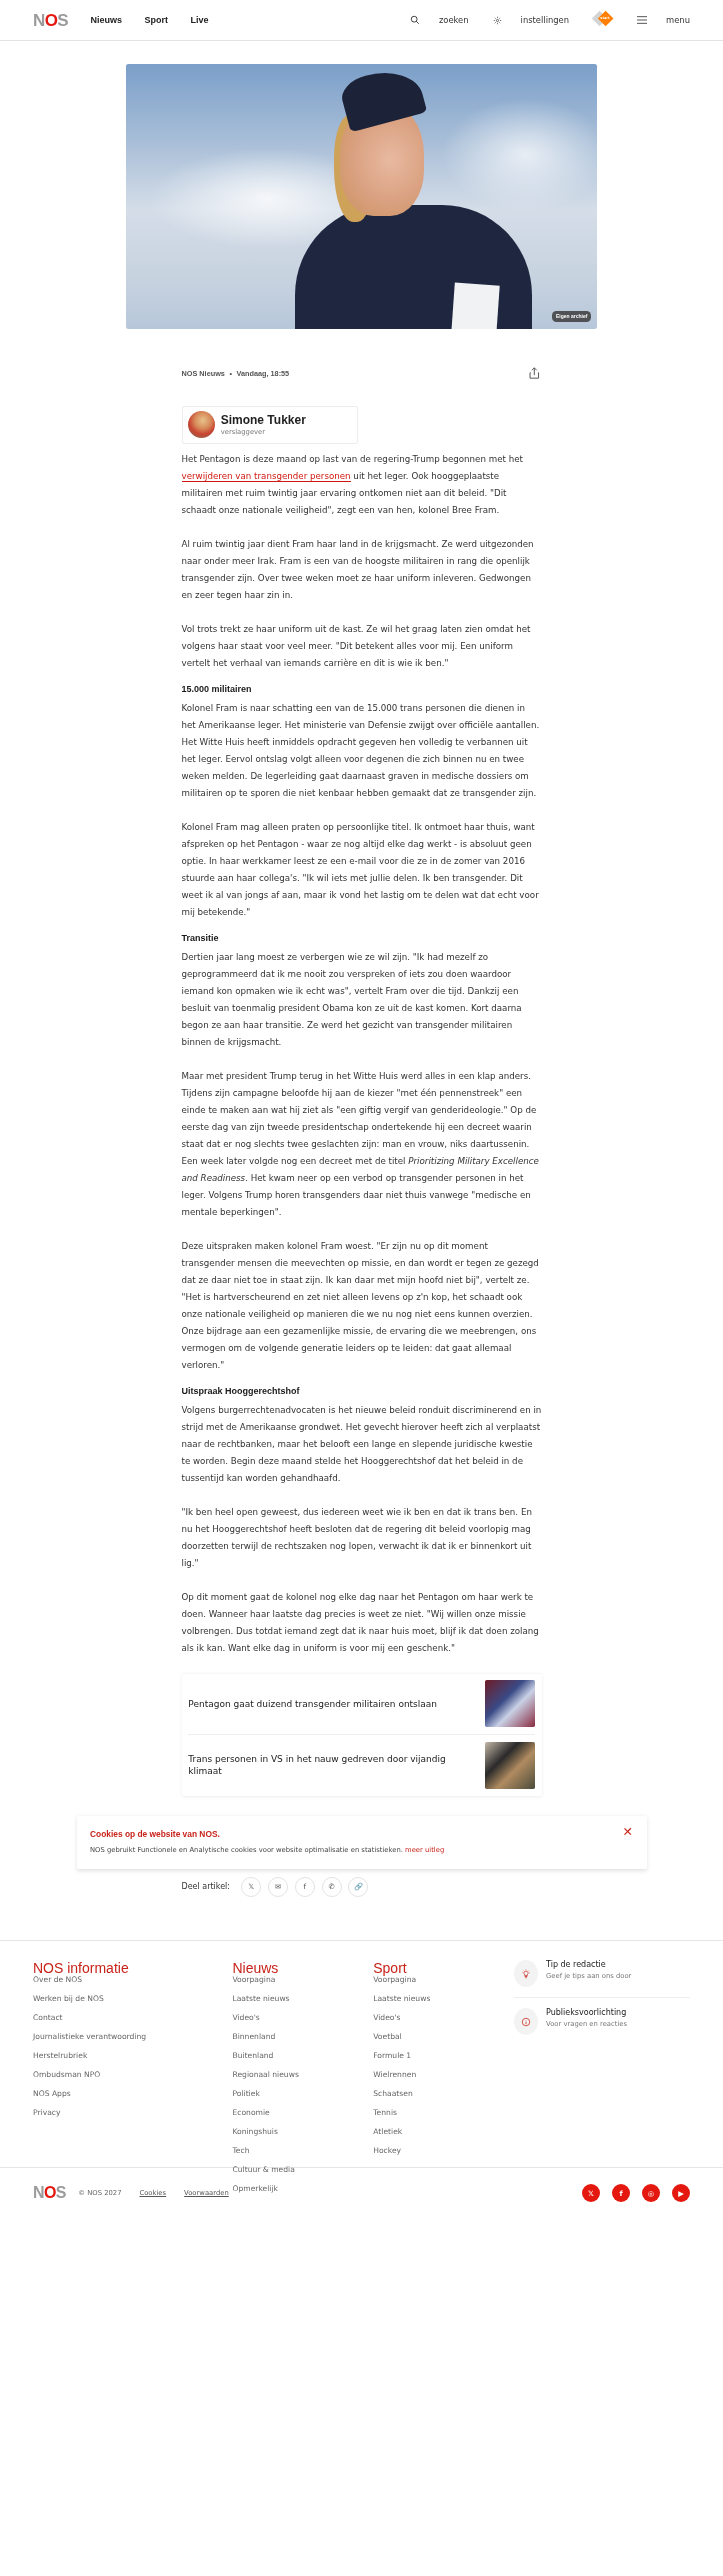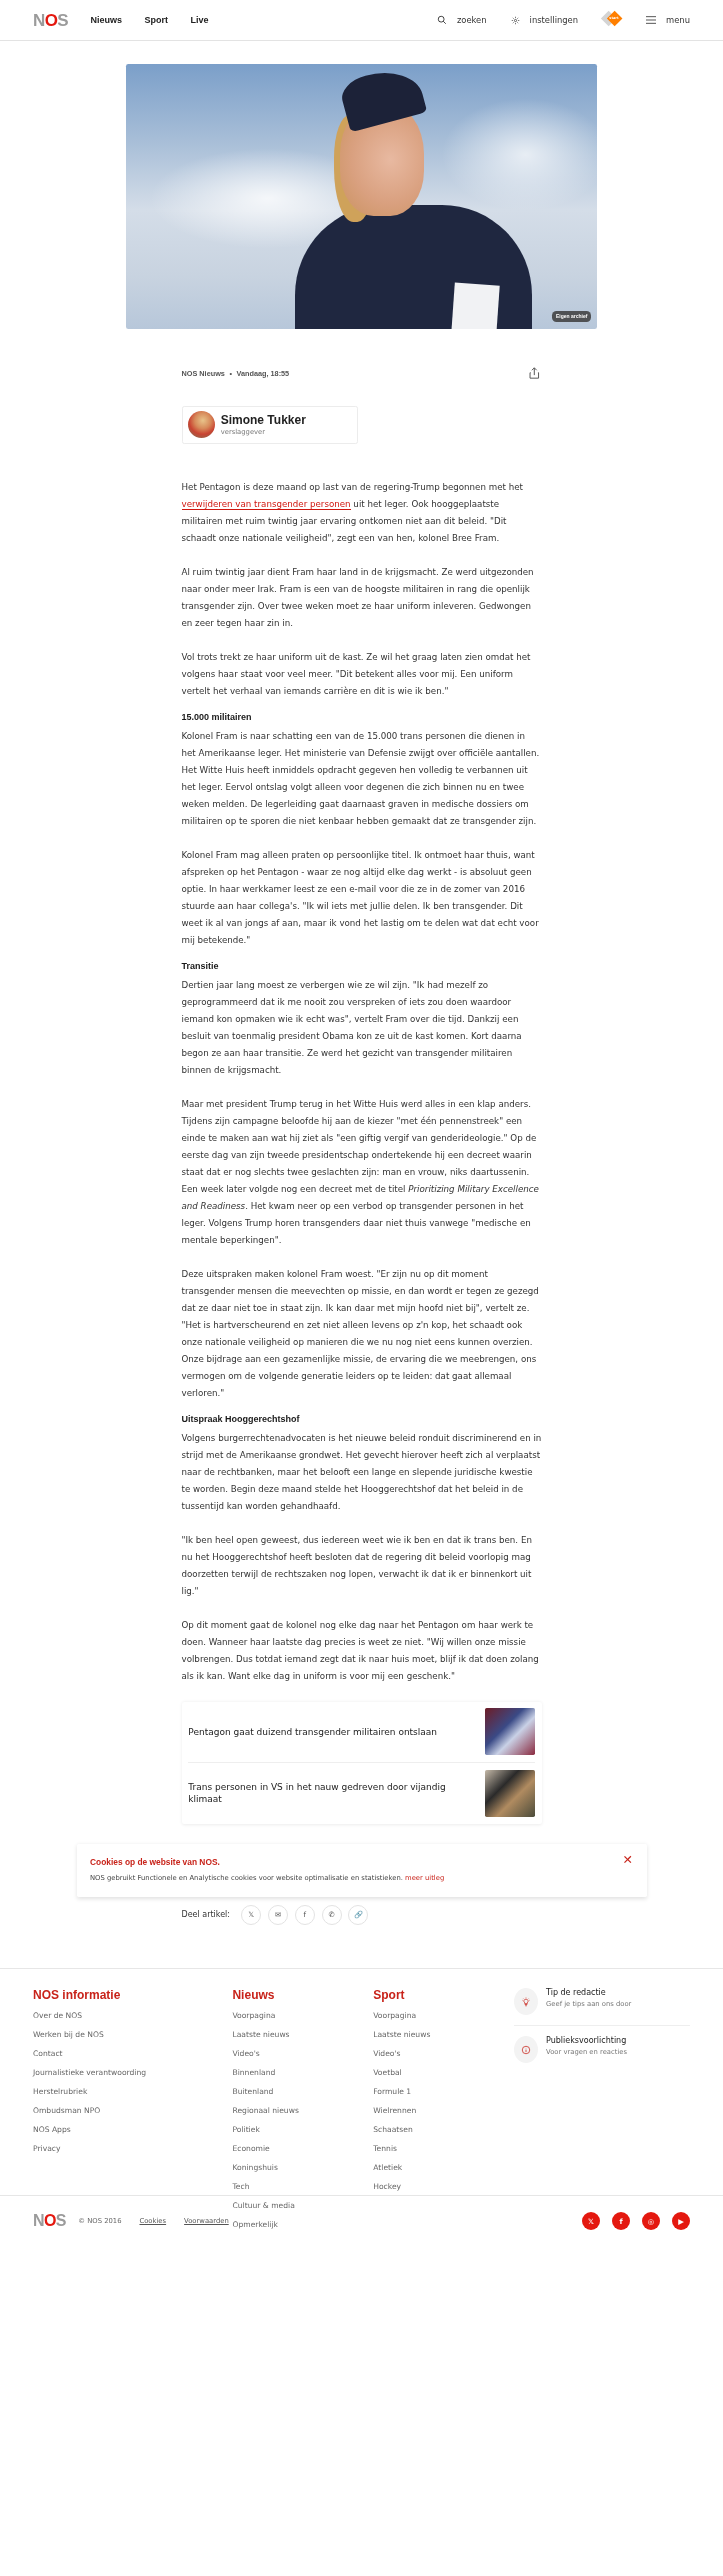--- a/index.html
+++ b/index.html
@@ -7,21 +7,21 @@
   a { color: inherit; text-decoration: none; }
 
   
   .header { height: 41px; border-bottom: 0.6px solid #e3e3e3; display: flex; align-items: center; padding: 0 33px; position: relative; }
   .logo { display: flex; align-items: center; font-family: "Liberation Sans", sans-serif; font-weight: 700; font-size: 17px; letter-spacing: -0.6px; line-height: 1; }
   .logo .n, .logo .s { color: #9b9b9b; }
   .logo .o { color: #e4180f; display: inline-block; }
   .nav-main { display: flex; gap: 22.5px; margin-left: 22.5px; }
   .nav-main a { font-family: "Liberation Sans", sans-serif; font-weight: 700; font-size: 9px; color: #222; }
   .nav-right { margin-left: auto; display: flex; align-items: center; gap: 24px; }
-  .nav-right .item { display: flex; align-items: center; gap: 10px; font-size: 8.4px; color: #333; }
+  .nav-right .item { display: flex; align-items: center; gap: 19px; font-size: 8.4px; color: #333; }
   .npo { width: 20px; height: 20px; position: relative; }
   .npo .d1 { position: absolute; left: 1.1px; top: 3.4px; width: 11.3px; height: 11.3px; background: #d4d4d4; transform: rotate(45deg); }
   .npo .d2 { position: absolute; left: 6.8px; top: 3.4px; width: 11.3px; height: 11.3px; background: #ff7f00; transform: rotate(45deg); }
   .npo .t { position: absolute; left: 7.3px; top: 6.2px; font-size: 3.4px; color: #fff; font-weight: 700; z-index: 2; }
 
   
   .hero { width: 471px; height: 265px; margin: 23px auto 0; border-radius: 2.3px; position: relative; overflow: hidden;
     background: linear-gradient(180deg, #7b9fc9 0%, #a9bfd8 30%, #d4dde8 55%, #c8d3e0 80%, #b7c7da 100%); }
   .hero .cloud1 { position:absolute; left: 22.5px; top: 84px; width: 237px; height: 101px; background: radial-gradient(ellipse at center, rgba(255,255,255,0.8) 0%, rgba(255,255,255,0) 70%); }
   .hero .cloud2 { position:absolute; left: 315px; top: 34px; width: 169px; height: 113px; background: radial-gradient(ellipse at center, rgba(255,255,255,0.7) 0%, rgba(255,255,255,0) 70%); }
@@ -35,21 +35,21 @@
   
   .article { width: 360px; margin: 0 auto; }
   .meta { margin-top: 37px; display: flex; align-items: center; font-family: "Liberation Sans", sans-serif; font-weight: 700; font-size: 7.3px; color: #555; }
   .meta .dot { margin: 0 4.5px; }
   .share-top { margin-left: auto; width: 14.6px; height: 14.6px; color: #555; }
   .title { font-family: "Liberation Sans", sans-serif; font-weight: 700; font-size: 14px; line-height: 20px; color: #1a1a1a; margin-top: 6.8px; }
   .author { margin-top: 25px; width: 176px; height: 38px; border: 0.6px solid #ececec; border-radius: 2.3px; display: flex; align-items: center; padding: 0 5.6px; gap: 5.6px; }
   .avatar { width: 27px; height: 27px; border-radius: 50%; background: radial-gradient(circle at 55% 35%, #e8c38a 0%, #d78a5a 35%, #c94332 60%, #6b7a5a 100%); }
   .author .name { font-family: "Liberation Sans", sans-serif; font-weight: 700; font-size: 12px; color: #222; }
   .author .role { font-size: 6.8px; color: #777; margin-top: 1.1px; }
-  .body { margin-top: 35px; }
+  .body { margin-top: 7px; }
   .body p { font-size: 8.7px; line-height: 17px; color: #333; margin-bottom: 17px; }
   .body h2 { font-family: "Liberation Sans", sans-serif; font-weight: 700; font-size: 9px; color: #1a1a1a; margin-bottom: 5.6px; margin-top: -4.5px; }
   .body .link { color: #d0170f; border-bottom: 0.6px solid #d0170f; }
 
   
   .related { margin-top: 8px; border-radius: 2.3px; box-shadow: 0 0.6px 3.4px rgba(0,0,0,0.08); padding: 0 6.8px; }
   .related .rel-item { display: flex; align-items: center; height: 61px; border-bottom: 0.6px solid #eee; }
   .related .rel-item:last-child { border-bottom: none; }
   .related .rel-title { flex: 1; font-size: 9px; line-height: 12px; color: #222; padding-right: 21px; }
   .related .thumb { width: 50px; height: 47px; border-radius: 1.7px; }
@@ -65,21 +65,21 @@
 
   
   .share-row { width: 360px; margin: 8px auto 0; display: flex; align-items: center; gap: 3.4px; }
   .share-row .lbl { font-size: 8px; color: #333; margin-right: 4.5px; }
   .share-row .sbtn { width: 20px; height: 20px; border: 0.6px solid #e3e3e3; border-radius: 50%; display: flex; align-items: center; justify-content: center; font-size: 7.3px; color: #555; margin-left: 3.4px; }
 
   
   .footer-top { border-top: 0.6px solid #e6e6e6; margin-top: 43px; padding: 48px 33px 0; display: flex; height: 220px; }
   .fcol { width: 204px; }
   .fcol.narrow { width: 144px; }
-  .fcol h4 { font-family: "Liberation Sans", sans-serif; font-weight: 700; font-size: 12px; color: #c8231a; margin-bottom: 10px; margin-top: -29px; }
+  .fcol h4 { font-family: "Liberation Sans", sans-serif; font-weight: 400; font-size: 14px; color: #c8231a; margin-top: -29px; }
   .fcol a { display: block; font-size: 7.6px; color: #666; line-height: 19px; margin-top: -5.6px; margin-bottom: 5.6px; }
   .fcards { width: 180px; margin-top: -33px; }
   .fcard { display: flex; gap: 8px; padding: 4.5px 0 10px; border-bottom: 0.6px solid #eee; margin-bottom: 5.6px; }
   .fcard:last-child { border-bottom: none; }
   .fcard .ic { width: 24px; height: 27px; border-radius: 50%; background: #f3f3f3; display: flex; align-items: center; justify-content: center; color: #c8231a; flex-shrink: 0; }
   .fcard .t { font-size: 8px; color: #222; }
   .fcard .s { font-size: 6.8px; color: #777; margin-top: 2.3px; line-height: 9px; }
 
   .footer-bottom { border-top: 0.6px solid #e6e6e6; height: 52px; display: flex; align-items: center; padding: 0 33px; margin-top: 6.8px; }
   .footer-bottom .logo { font-size: 16px; }
@@ -279,21 +279,21 @@
       </a>
     </div>
   </div>
 
   <div class="footer-bottom">
     <a class="logo">
       <span class="n">N</span>
         <span class="o">O</span>
         <span class="s">S</span>
     </a>
-    <span class="copy">© NOS 2016</span>
+    <span class="copy">© NOS 2027</span>
     <a class="flink">Cookies</a>
     <a class="flink">Voorwaarden</a>
     <div class="social">
       <a class="sc">𝕏</a>
       <a class="sc">f</a>
       <a class="sc">◎</a>
       <a class="sc">▶</a>
     </div>
   </div>
 </footer>

